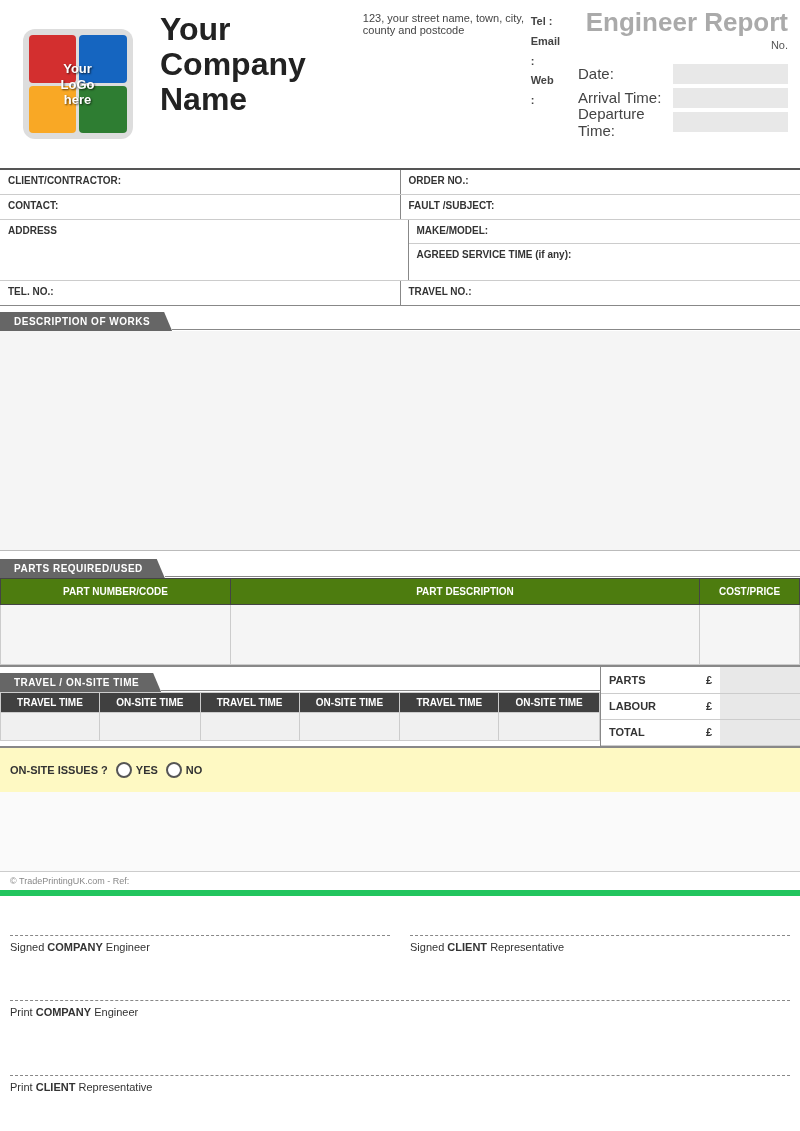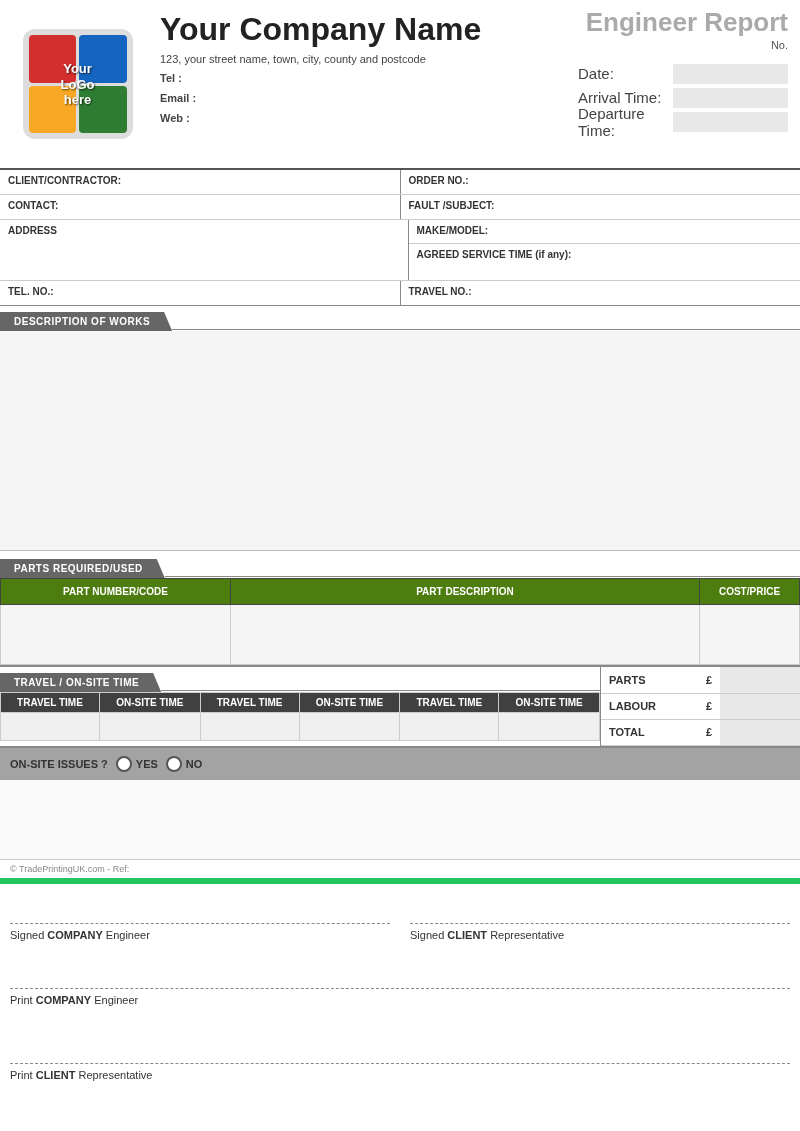--- a/index.html
+++ b/index.html
@@ -79,21 +79,21 @@
       text-align: center;
       line-height: 1.2;
       text-shadow: 1px 1px 2px rgba(0,0,0,0.7);
       pointer-events: none;
     }
 
     .company-info {
       flex: 1;
       padding: 12px 10px 10px 5px;
       display: flex;
-      flex-direction: column;
+      flex-direction: row;
       justify-content: flex-start;
     }
 
     .company-name {
       font-size: 32px;
       font-weight: bold;
       color: #222;
       margin-bottom: 6px;
       line-height: 1.1;
     }
@@ -291,24 +291,24 @@
     }
 
     .cost-table .cost-value {
       background: #e8e8e8;
       width: 80px;
     }
 
     
     .onsite-section {
       border-top: 2px solid #888;
-      padding: 8px 10px;
+      padding: 14px 10px;
       display: flex;
       align-items: center;
-      background: #a3a3a3;
+      background: #fef9c3;
       gap: 8px;
     }
 
     .onsite-label {
       font-size: 11px;
       font-weight: bold;
       color: #333;
     }
 
     .radio-group {

